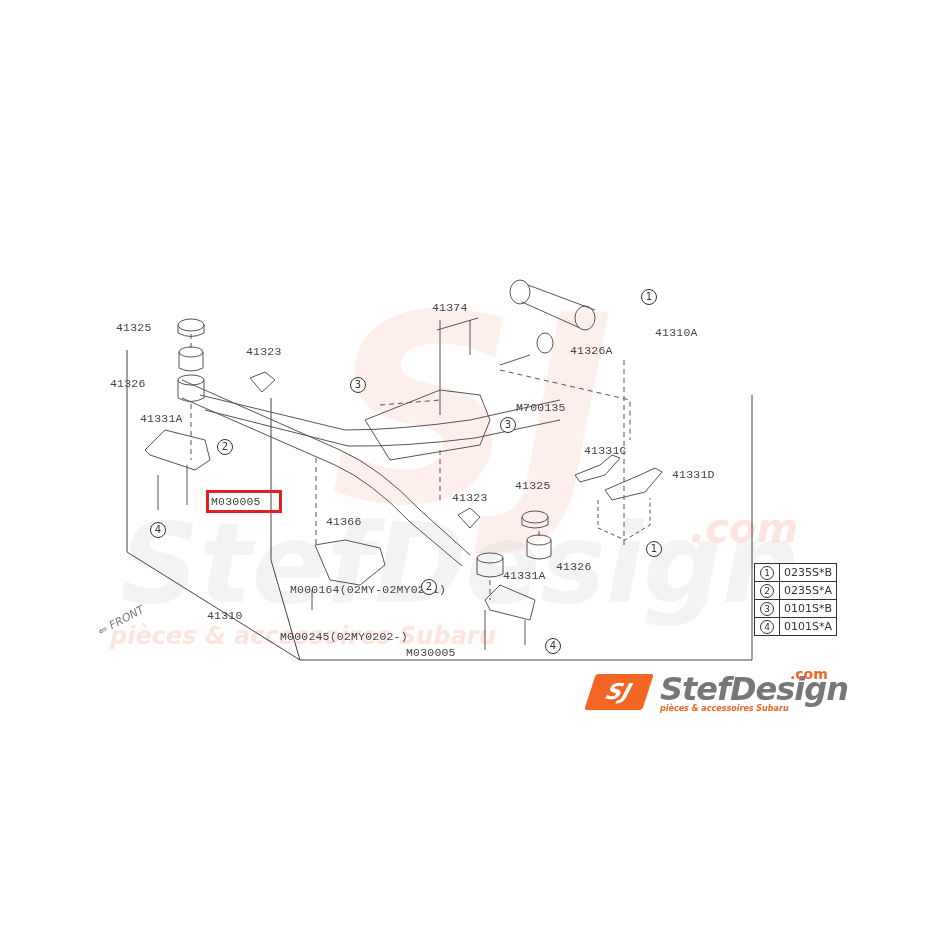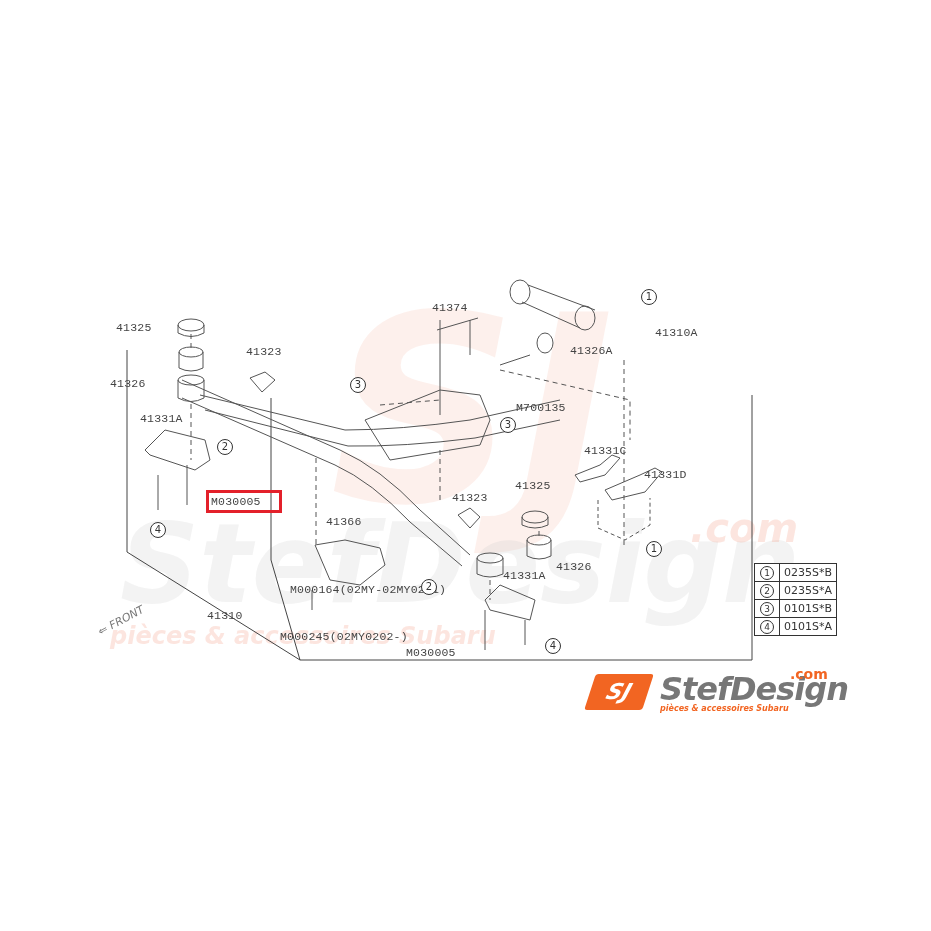--- a/index.html
+++ b/index.html
@@ -104,21 +104,21 @@
   <div class="lbl" style="left:110px; top:378px;">41326</div>
   <div class="lbl" style="left:246px; top:346px;">41323</div>
   <div class="lbl" style="left:140px; top:413px;">41331A</div>
   <div class="lbl" style="left:211px; top:496px;">M030005</div>
   <div class="lbl" style="left:207px; top:610px;">41310</div>
   <div class="lbl" style="left:432px; top:302px;">41374</div>
   <div class="lbl" style="left:655px; top:327px;">41310A</div>
   <div class="lbl" style="left:570px; top:345px;">41326A</div>
   <div class="lbl" style="left:516px; top:402px;text-align:right;">M700135</div>
   <div class="lbl" style="left:564px; top:445px;margin-left:20px;">41331C</div>
-  <div class="lbl" style="left:644px; top:469px;">41331D</div>
+  <div class="lbl" style="left:672px; top:469px;">41331D</div>
   <div class="lbl" style="left:452px; top:492px;">41323</div>
   <div class="lbl" style="left:515px; top:480px;">41325</div>
   <div class="lbl" style="left:326px; top:516px;">41366</div>
   <div class="lbl" style="left:503px; top:570px;">41331A</div>
   <div class="lbl" style="left:556px; top:561px;">41326</div>
   <div class="lbl" style="left:290px; top:584px;">M000164(02MY-02MY0201)</div>
   <div class="lbl" style="left:280px; top:631px;">M000245(02MY0202-)</div>
   <div class="lbl" style="left:406px; top:647px;">M030005</div>
 </div>
 

